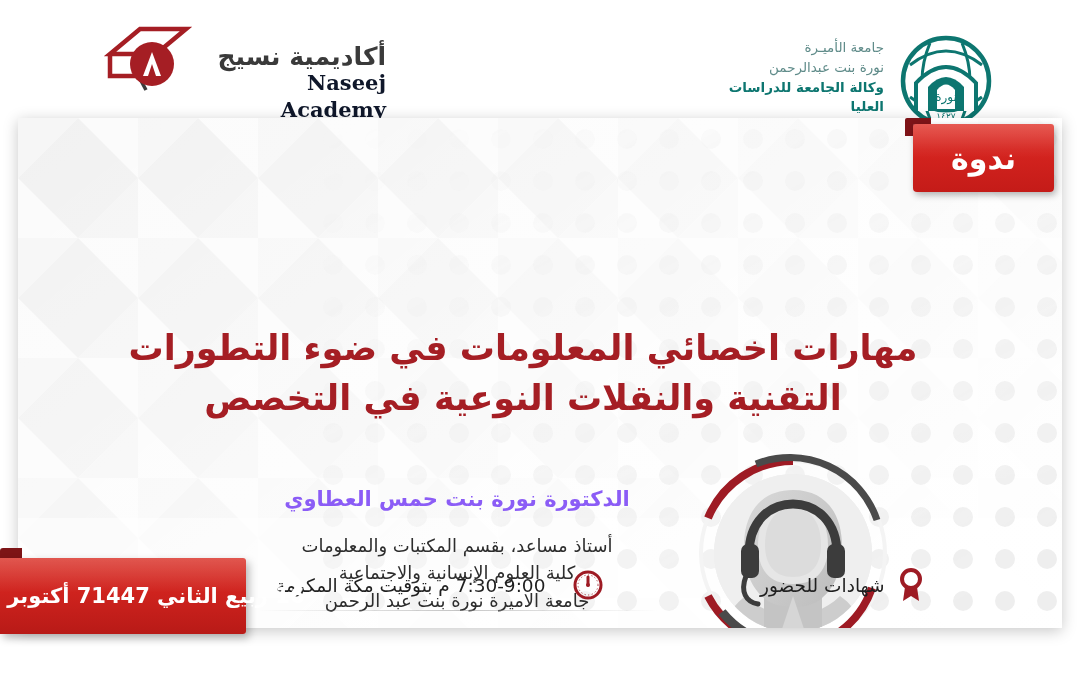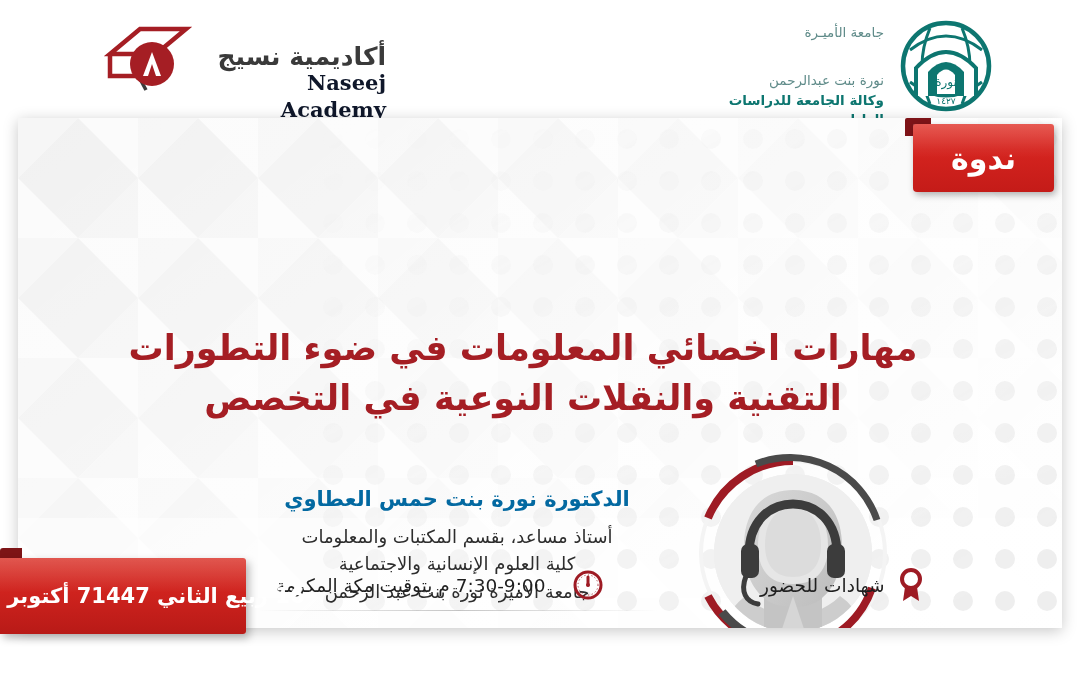--- a/index.html
+++ b/index.html
@@ -13,24 +13,24 @@
 
   
   .header{position:absolute;top:0;left:0;width:1080px;height:118px;}
 
   .naseej-logo{position:absolute;left:96px;top:22px;width:290px;height:72px;direction:rtl;}
   .naseej-mark{position:absolute;right:192px;top:2px;width:92px;height:70px;}
   .naseej-text{position:absolute;right:0;top:22px;width:186px;text-align:right;}
   .naseej-ar{font-size:25px;font-weight:700;color:#3a3a3a;line-height:1.05;letter-spacing:0px;}
   .naseej-en{font-family:"DejaVu Serif","Liberation Serif",serif;font-size:21px;font-weight:700;color:#0f172a;line-height:1.25;direction:ltr;text-align:right;}
 
-  .pnu-logo{position:absolute;right:88px;top:8px;width:300px;height:96px;}
+  .pnu-logo{position:absolute;right:88px;top:23px;width:300px;height:96px;}
   .pnu-text{position:absolute;right:108px;top:14px;width:190px;text-align:right;direction:rtl;}
   .pnu-l1{font-size:13.5px;color:#5f8b89;line-height:1.5;letter-spacing:.5px;}
-  .pnu-l2{font-size:13.5px;color:#5f8b89;line-height:1.5;letter-spacing:.5px;margin-top:28px;}
+  .pnu-l2{font-size:13.5px;color:#5f8b89;line-height:1.5;letter-spacing:.5px;}
   .pnu-l3{font-size:13.5px;color:#0d7670;font-weight:700;line-height:1.45;}
   .pnu-l4{font-size:13.5px;color:#0d7670;font-weight:700;line-height:1.45;}
   .pnu-l5{font-size:9.5px;color:#5f8b89;line-height:1.8;}
   .pnu-emblem{position:absolute;right:0;top:12px;width:92px;height:92px;}
 
   
   .card{
     position:absolute;left:18px;top:118px;width:1044px;height:510px;
     background:#fbfbfb;
     box-shadow:0 3px 14px rgba(0,0,0,.22);
@@ -58,21 +58,21 @@
   
   .title{
     position:absolute;left:60px;top:206px;width:890px;
     text-align:center;color:#A51E24;
     font-size:35px;font-weight:700;line-height:1.42;
     letter-spacing:0px;z-index:3;
   }
 
   
   .speaker{position:absolute;right:420px;top:366px;width:370px;text-align:center;z-index:3;}
-  .sp-name{font-size:21px;font-weight:700;color:#0369a1;line-height:1.5;margin-bottom:7px;}
+  .sp-name{font-size:21px;font-weight:700;color:#8b5cf6;line-height:1.5;margin-bottom:16px;}
   .sp-line{font-size:18px;color:#2d2d2d;line-height:1.55;}
   .sp-divider{position:absolute;right:404px;top:492px;width:400px;height:1px;
     background:linear-gradient(90deg,rgba(160,160,160,0),rgba(150,150,150,.55),rgba(160,160,160,0));z-index:3;}
 
   
   .avatar{position:absolute;left:668px;top:328px;width:214px;height:214px;z-index:4;}
   .date-ribbon{position:absolute;left:0px;top:558px;width:248px;height:76px;z-index:8;}
   .ribbon-fold{position:absolute;left:0;top:-10px;width:22px;height:18px;background:#7d1416;border-radius:3px 0 0 3px;}
   .ribbon-body{
     position:absolute;left:0;top:0;width:246px;height:76px;

